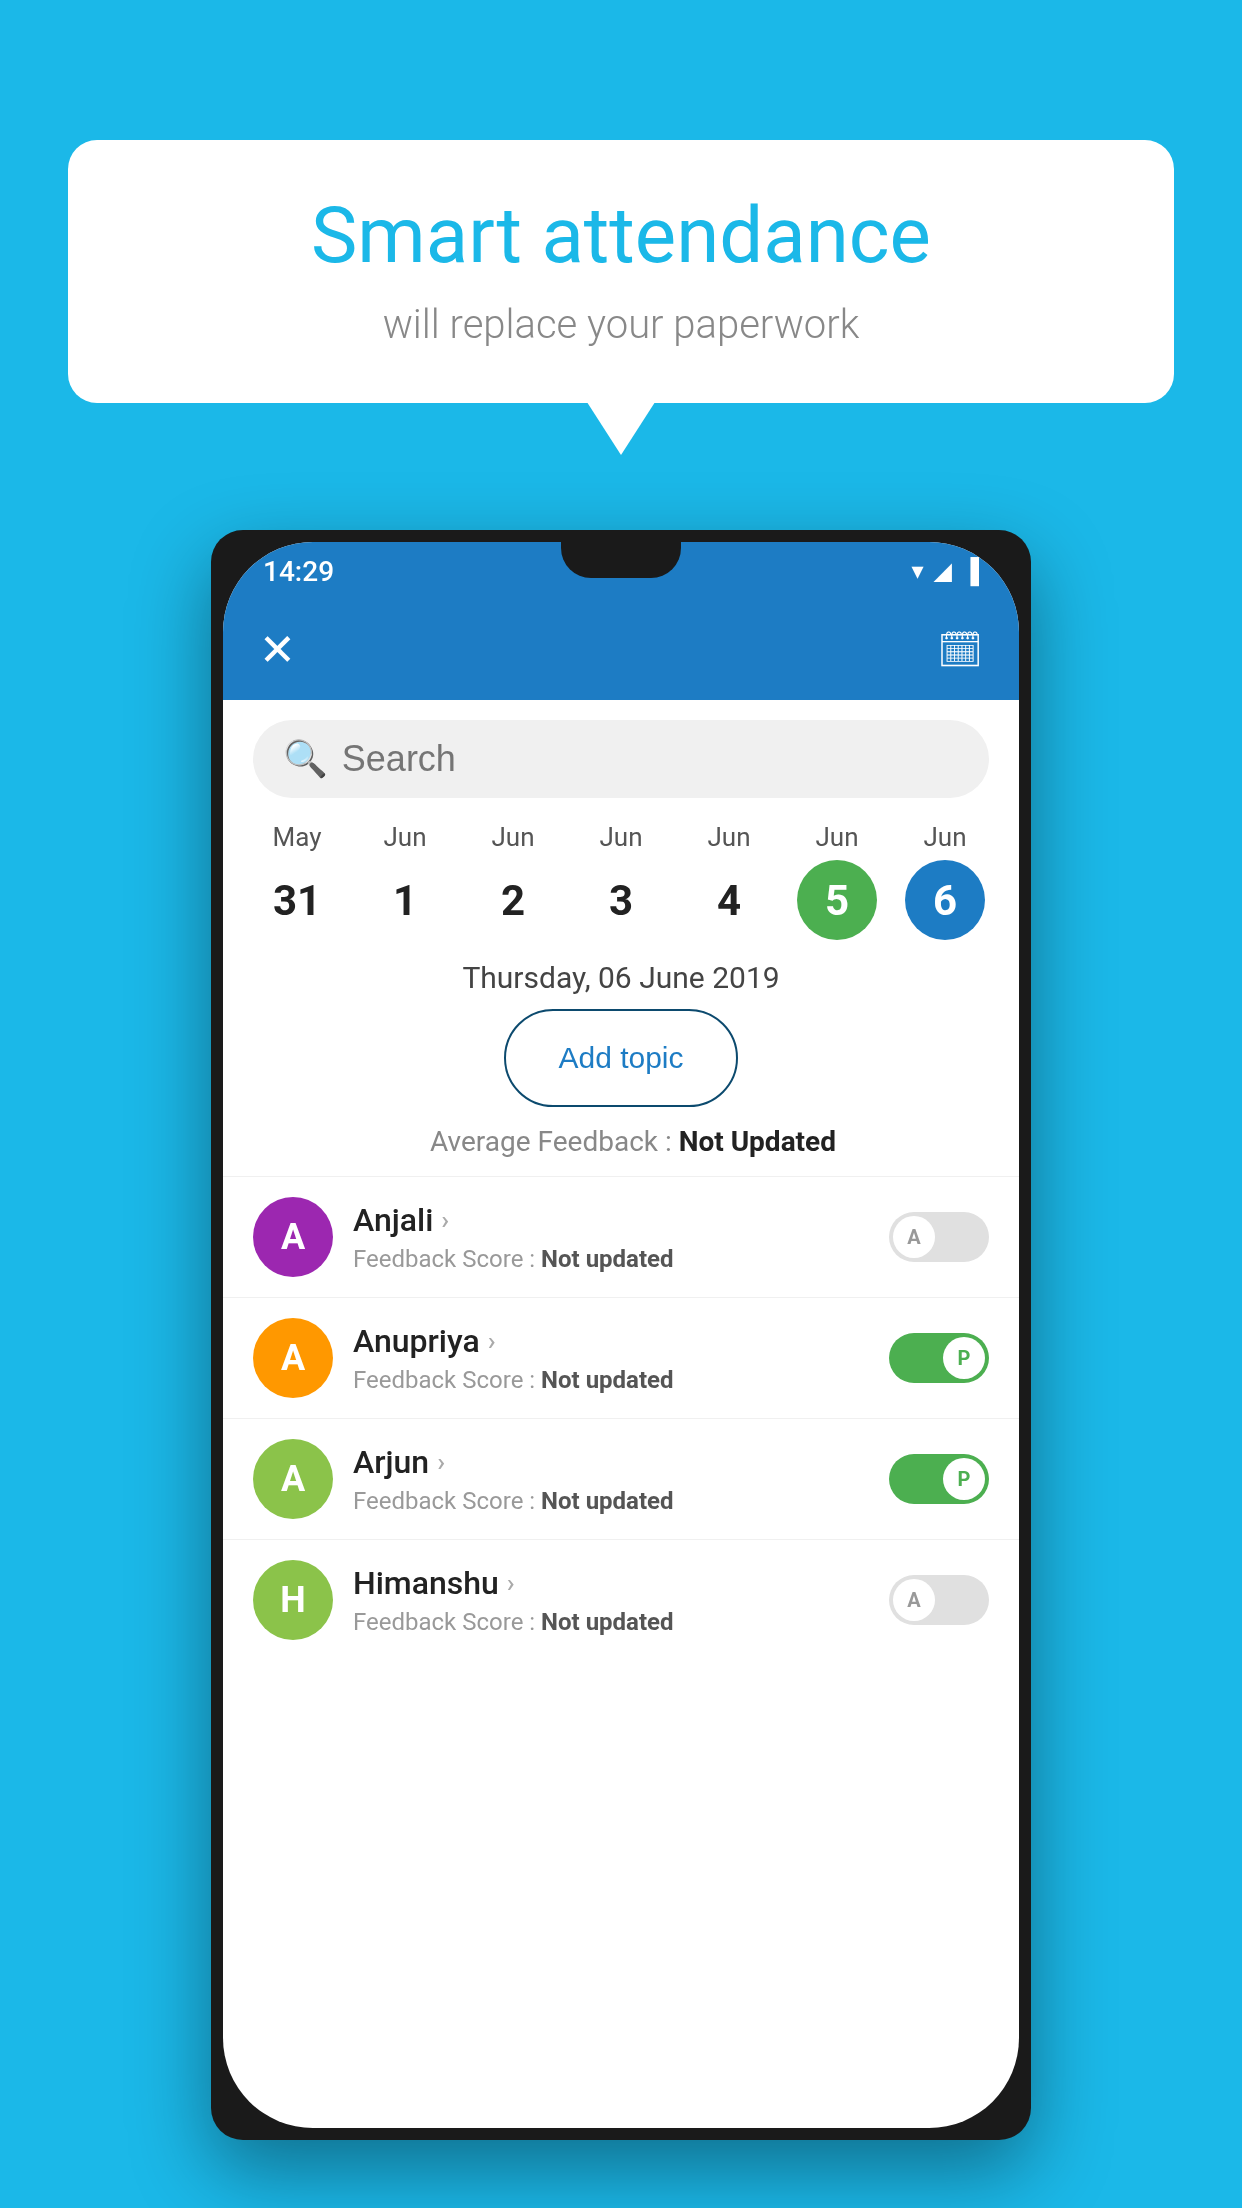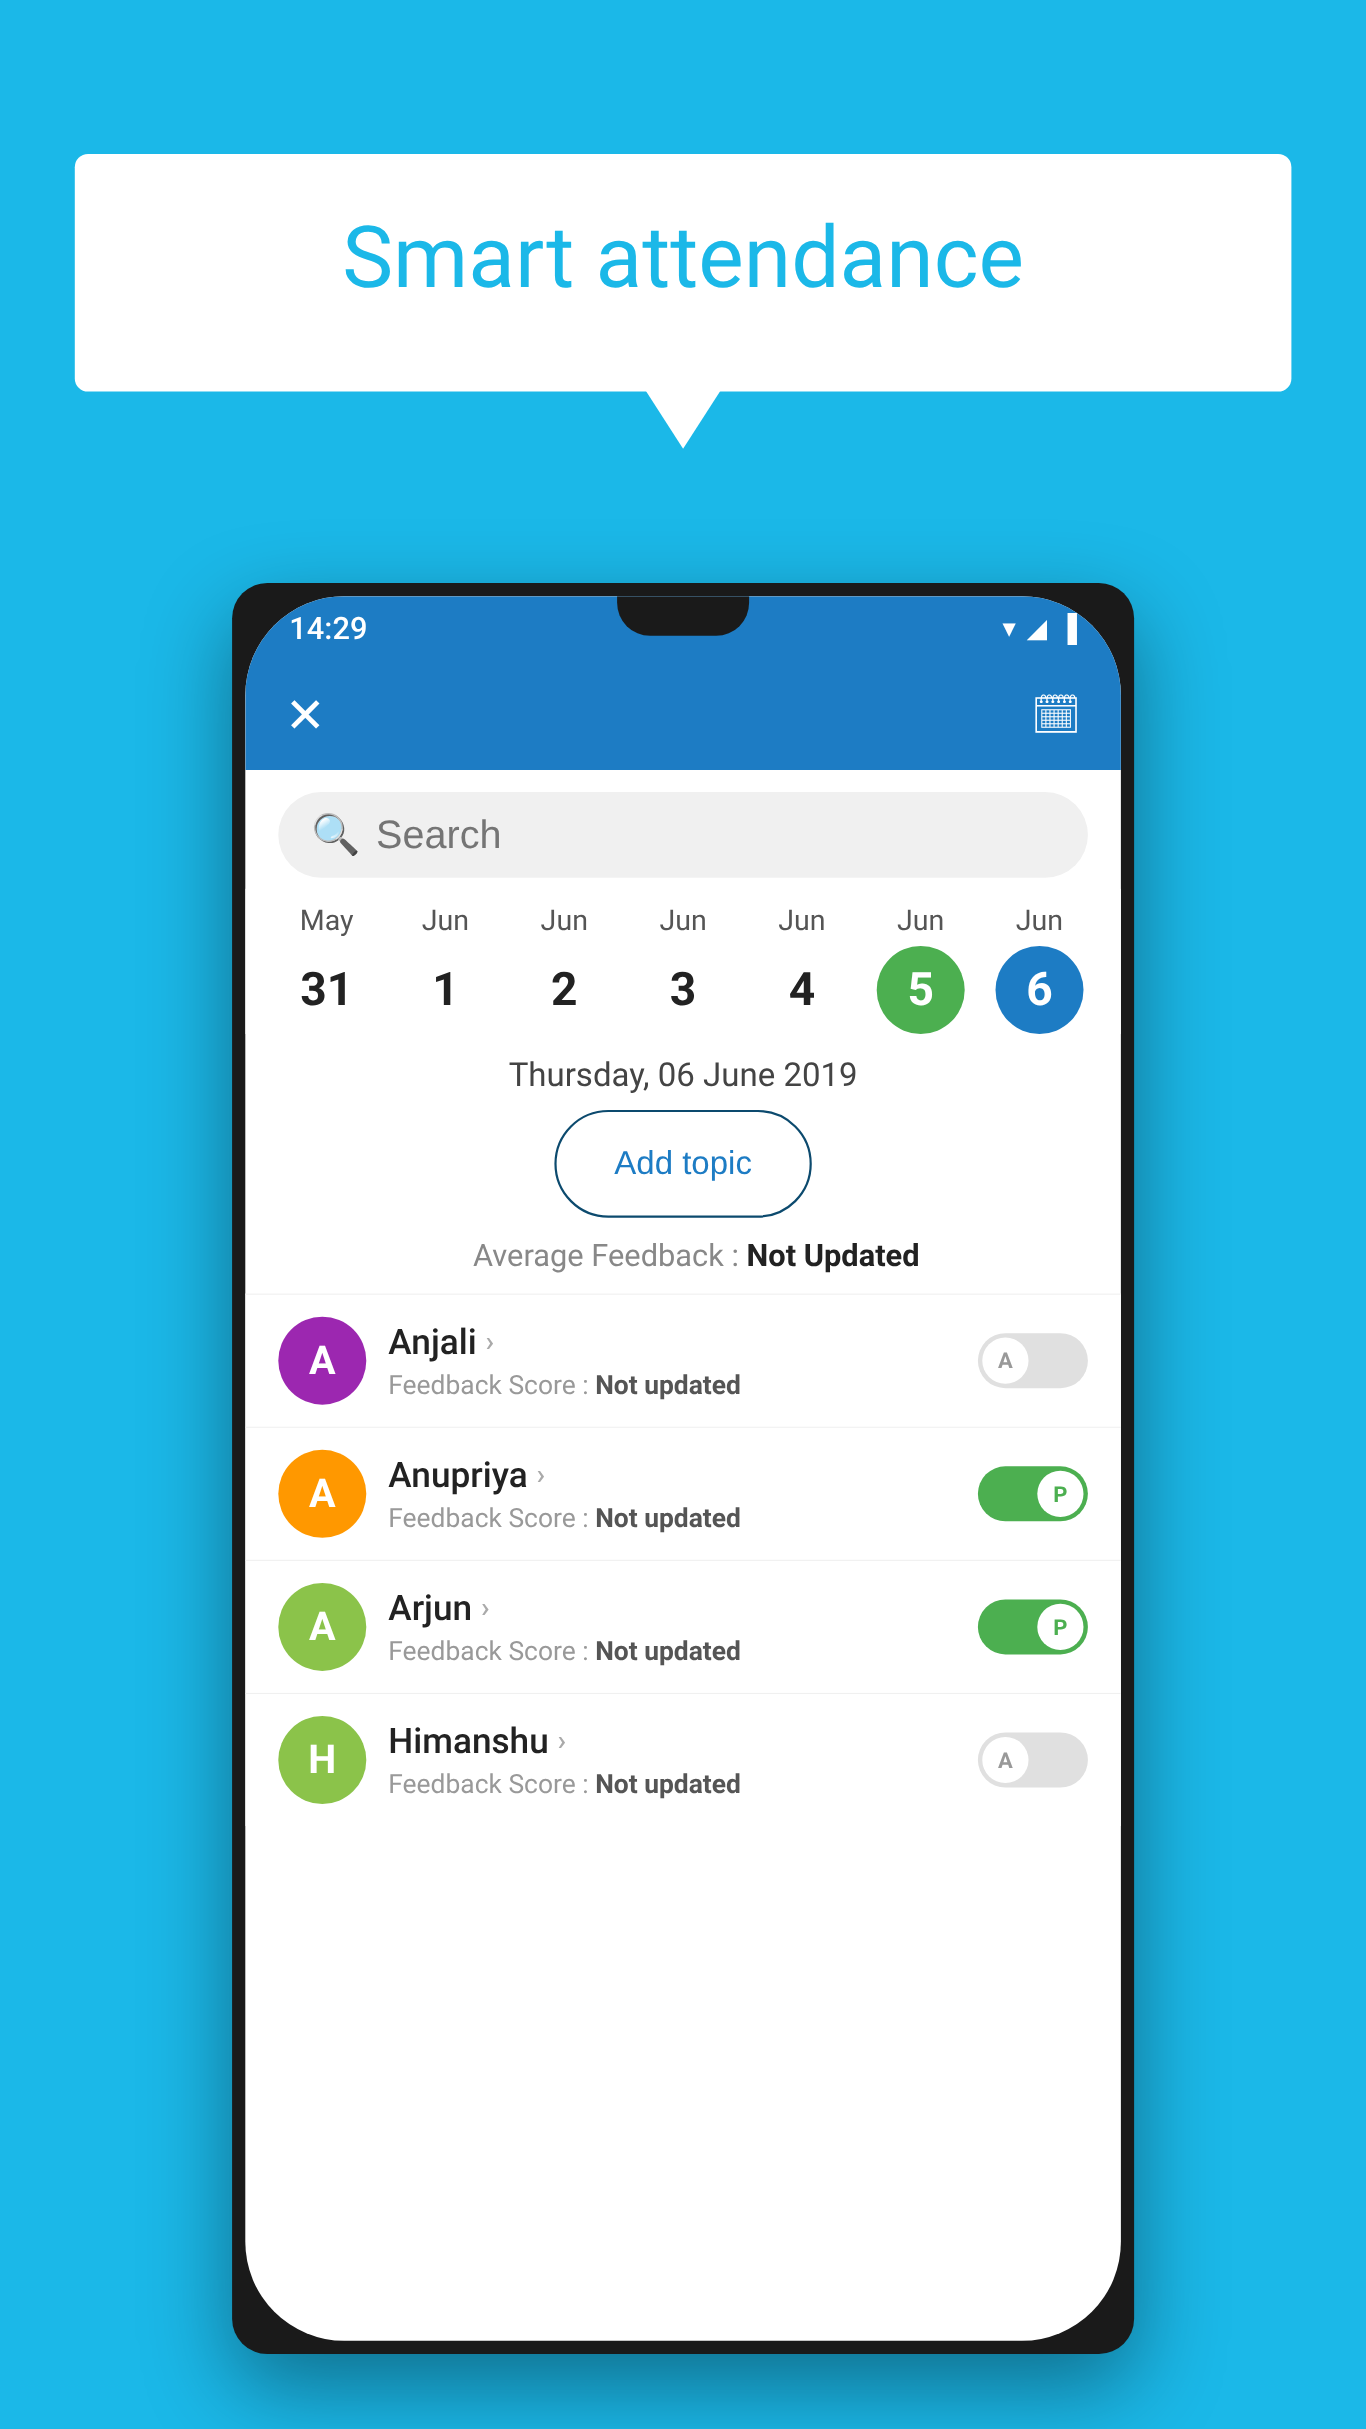--- a/index.html
+++ b/index.html
@@ -13,21 +13,21 @@
       position: relative;
     }
 
     
     .speech-bubble {
       position: absolute;
       top: 140px;
       left: 68px;
       right: 68px;
       background: white;
-      border-radius: 12px;
+      border-radius: 29px;
       padding: 50px 60px 55px;
       text-align: center;
     }
 
     .speech-bubble::after {
       content: '';
       position: absolute;
       bottom: -52px;
       left: 50%;
       transform: translateX(-50%);
@@ -332,20 +332,21 @@
 
     .toggle-knob.present {
       color: #4caf50;
     }
   </style>
 </head>
 <body>
 
 <div class="speech-bubble">
   <div class="bubble-title">Smart attendance</div>
+  <div class="bubble-subtitle">will replace your paperwork</div>
 </div>
 
 <div class="phone">
   <div class="phone-inner">
 
     <div class="status-bar">
       <div class="notch"></div>
       <span class="status-time">14:29</span>
       <div class="status-icons">
         <span>▾</span>

